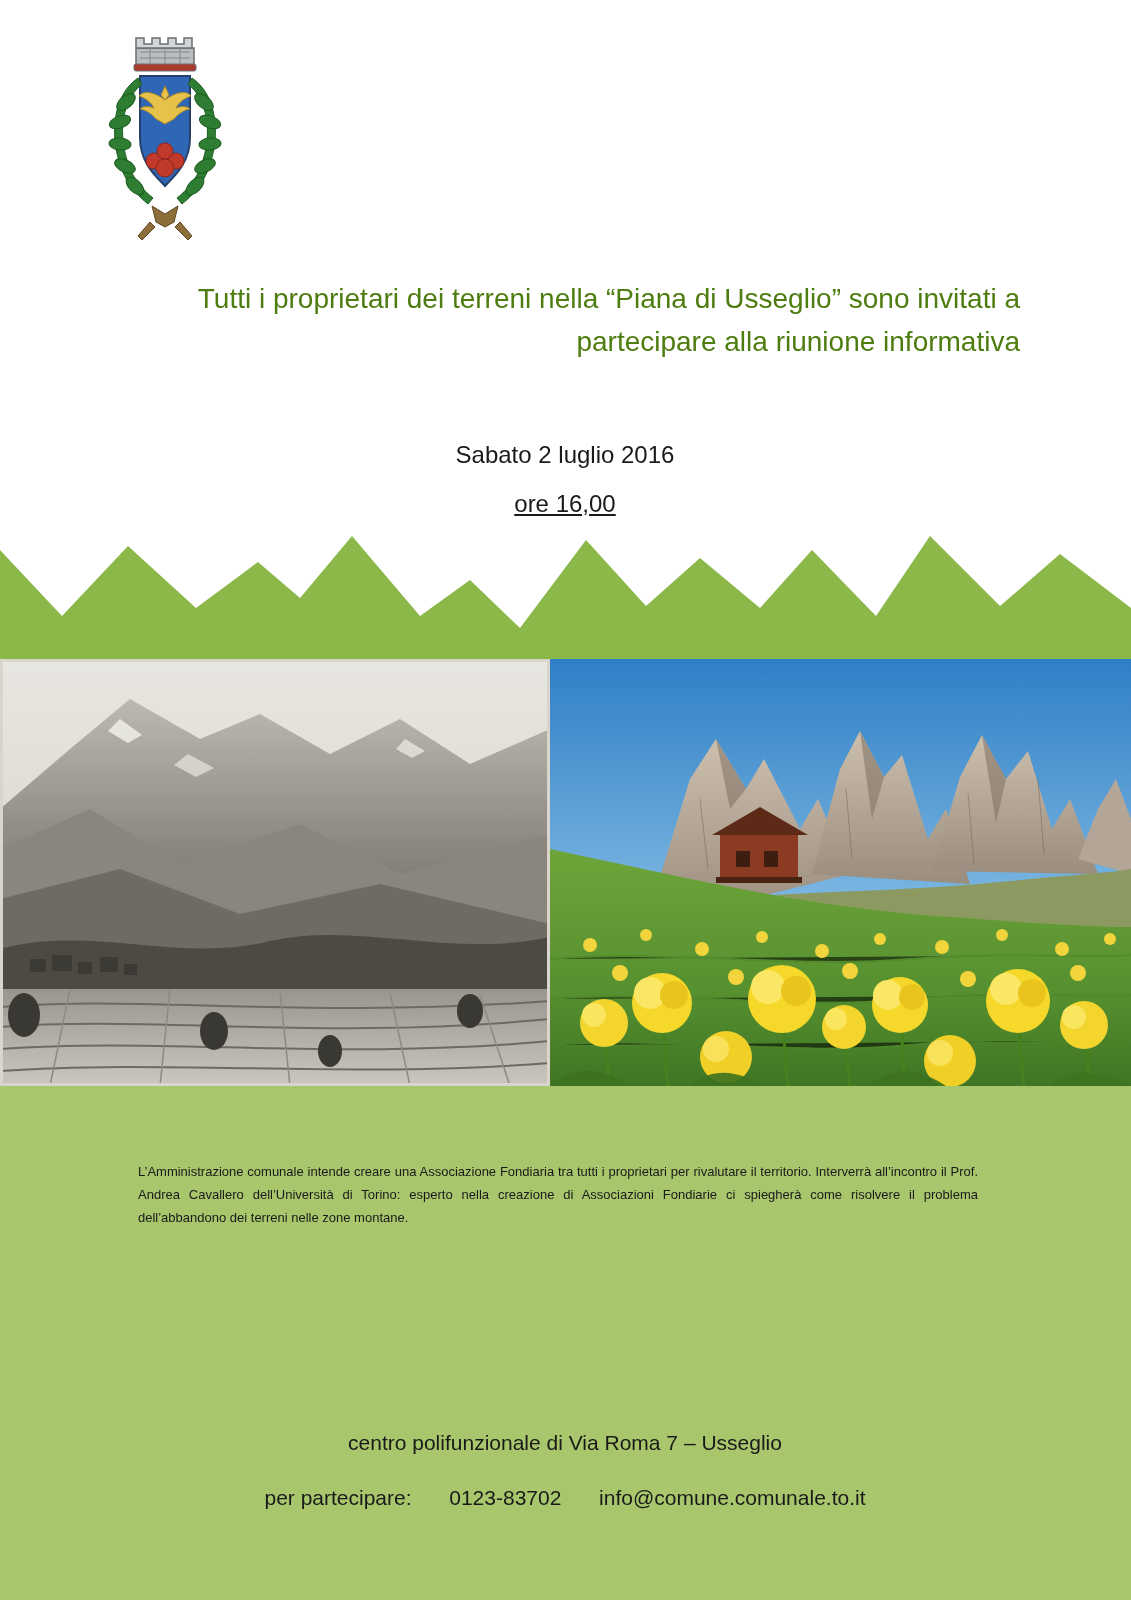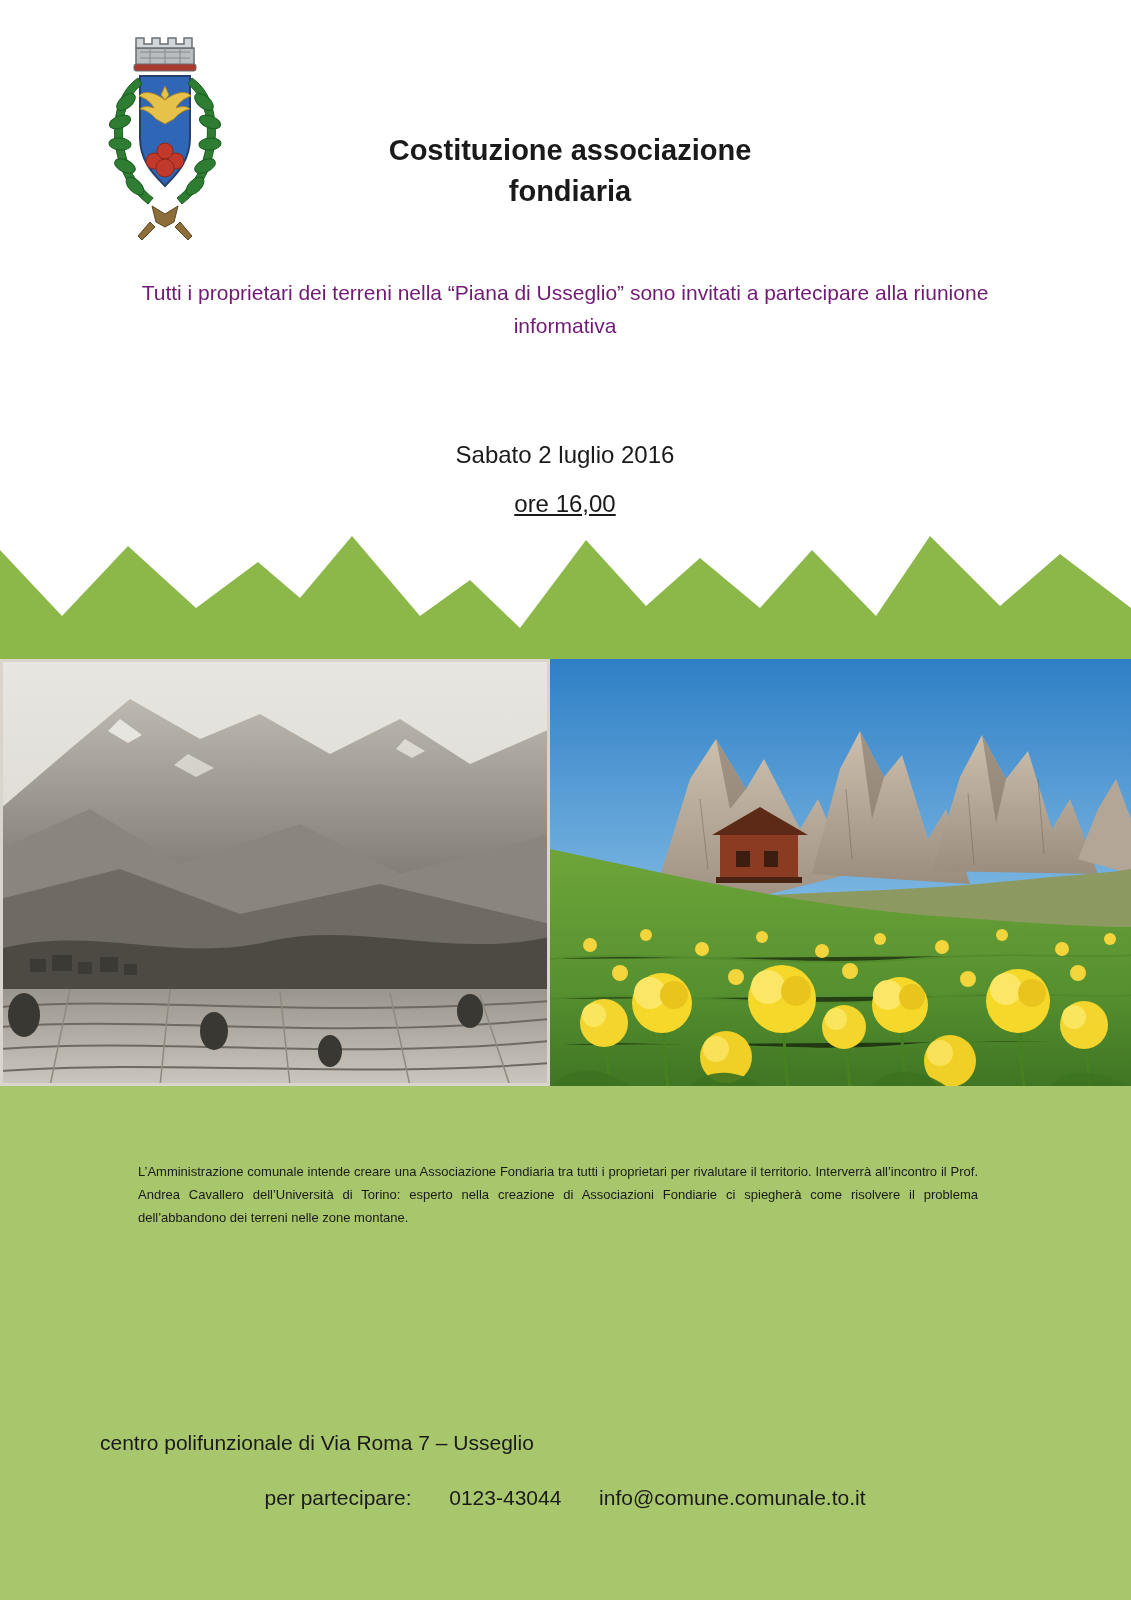--- a/index.html
+++ b/index.html
@@ -42,24 +42,24 @@
     font-weight: bold;
     line-height: 1.42;
     color: #1a1a1a;
   }
 
   .intro {
     position: absolute;
     left: 110px;
     top: 277px;
     width: 910px;
-    text-align: center;
-    font-size: 21px;
+    text-align: right;
+    font-size: 28px;
     line-height: 1.55;
-    color: #701a75;
+    color: #4d7c0f;
   }
 
   .date {
     position: absolute;
     left: 110px;
     top: 425px;
     width: 910px;
     text-align: center;
     font-size: 24px;
     color: #1a1a1a;
@@ -120,21 +120,21 @@
     line-height: 1.78;
     text-align: justify;
     color: #1a1a1a;
   }
 
   .venue {
     position: absolute;
     left: 100px;
     top: 345px;
     width: 930px;
-    text-align: left;
+    text-align: center;
     font-size: 21px;
     color: #1a1a1a;
   }
 
   .contact {
     position: absolute;
     left: 100px;
     top: 400px;
     width: 930px;
     text-align: center;
@@ -192,24 +192,20 @@
       </g>
 
       <g fill="#8d6e3a" stroke="#5d4722" stroke-width="1">
         <path d="M52 188 l13 8 l13 -8 l-4 16 l-9 5 l-9 -5 z"></path>
         <path d="M50 204 l-12 14 l4 4 l13 -13 z"></path>
         <path d="M80 204 l12 14 l-4 4 l-13 -13 z"></path>
       </g>
     </svg>
   </div>
 
-  <div class="title-block">
-    <div class="title-line">Costituzione associazione</div>
-    <div class="title-line">fondiaria</div>
-  </div>
 
   <div class="intro">Tutti i proprietari dei terreni nella “Piana di Usseglio” sono invitati a partecipare alla riunione informativa</div>
   <div class="date">Sabato 2 luglio 2016</div>
   <div class="time">ore 16,00</div>
 </div>
 
 <div class="mountain-band">
   <svg viewBox="0 0 1131 172" width="1131" height="172" preserveAspectRatio="none" aria-hidden="true">
     <path d="M0 62
              L62 128 L128 58 L196 120 L258 74 L300 110 L352 48
@@ -401,17 +397,17 @@
     </svg>
   </div>
 </div>
 
 <div class="green-section">
   <div class="body-text">L’Amministrazione comunale intende creare una Associazione Fondiaria tra tutti i proprietari per rivalutare il territorio. Interverrà all’incontro il Prof. Andrea Cavallero dell’Università di Torino: esperto nella creazione di Associazioni Fondiarie ci spiegherà come risolvere il problema dell’abbandono dei terreni nelle zone montane.</div>
   <div class="venue">centro polifunzionale di Via Roma 7 – Usseglio</div>
   <div class="contact">
     <span>per partecipare:</span>
     <span class="gap"></span>
-    <span>0123-43044</span>
+    <span>0123-83702</span>
     <span class="gap"></span>
     <span>info@comune.comunale.to.it</span>
   </div>
 </div>
 
 </body></html>

